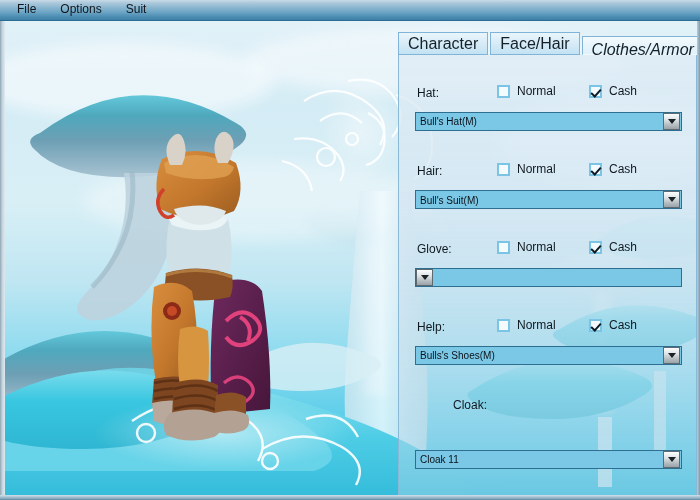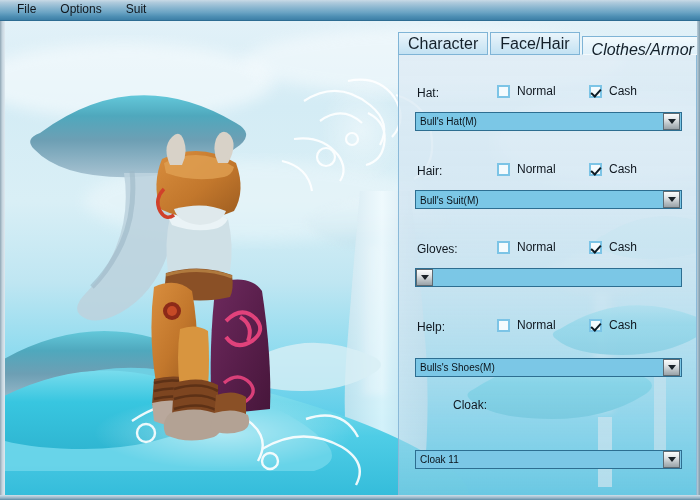--- a/index.html
+++ b/index.html
@@ -424,21 +424,21 @@
       </div>
       <div class="combo" style="top:28px;align-items:flex-end;">
         <span class="combo-text">Bull's Suit(M)</span>
         <span class="combo-btn">
             <i class="combo-arrow"></i>
           </span>
       </div>
     </div>
 
     <div class="row" style="top:186px;">
-      <div class="row-label" style="top:2px;">Gloves:</div>
+      <div class="row-label" style="top:2px;">Glove:</div>
       <div class="cbgroup" style="left:98px;top:0px;">
         <span class="cbox"></span>
         <span class="cblabel">Normal</span>
       </div>
       <div class="cbgroup" style="left:190px;top:0px;">
         <span class="cbox checked"></span>
         <span class="cblabel">Cash</span>
       </div>
       <div class="combo" style="top:28px;">
         <span class="combo-btn">
@@ -450,21 +450,21 @@
     <div class="row" style="top:264px;">
       <div class="row-label" style="top:2px;">Help:</div>
       <div class="cbgroup" style="left:98px;top:0px;">
         <span class="cbox"></span>
         <span class="cblabel">Normal</span>
       </div>
       <div class="cbgroup" style="left:190px;top:0px;">
         <span class="cbox checked"></span>
         <span class="cblabel">Cash</span>
       </div>
-      <div class="combo" style="top:40px;">
+      <div class="combo" style="top:28px;">
         <span class="combo-text">Bulls's Shoes(M)</span>
         <span class="combo-btn">
             <i class="combo-arrow"></i>
           </span>
       </div>
     </div>
 
     <div class="row" style="top:342px;">
       <div class="row-label" style="top:2px;margin-left:36px;">Cloak:</div>
       <div class="combo" style="top:28px;margin-top:26px;">

